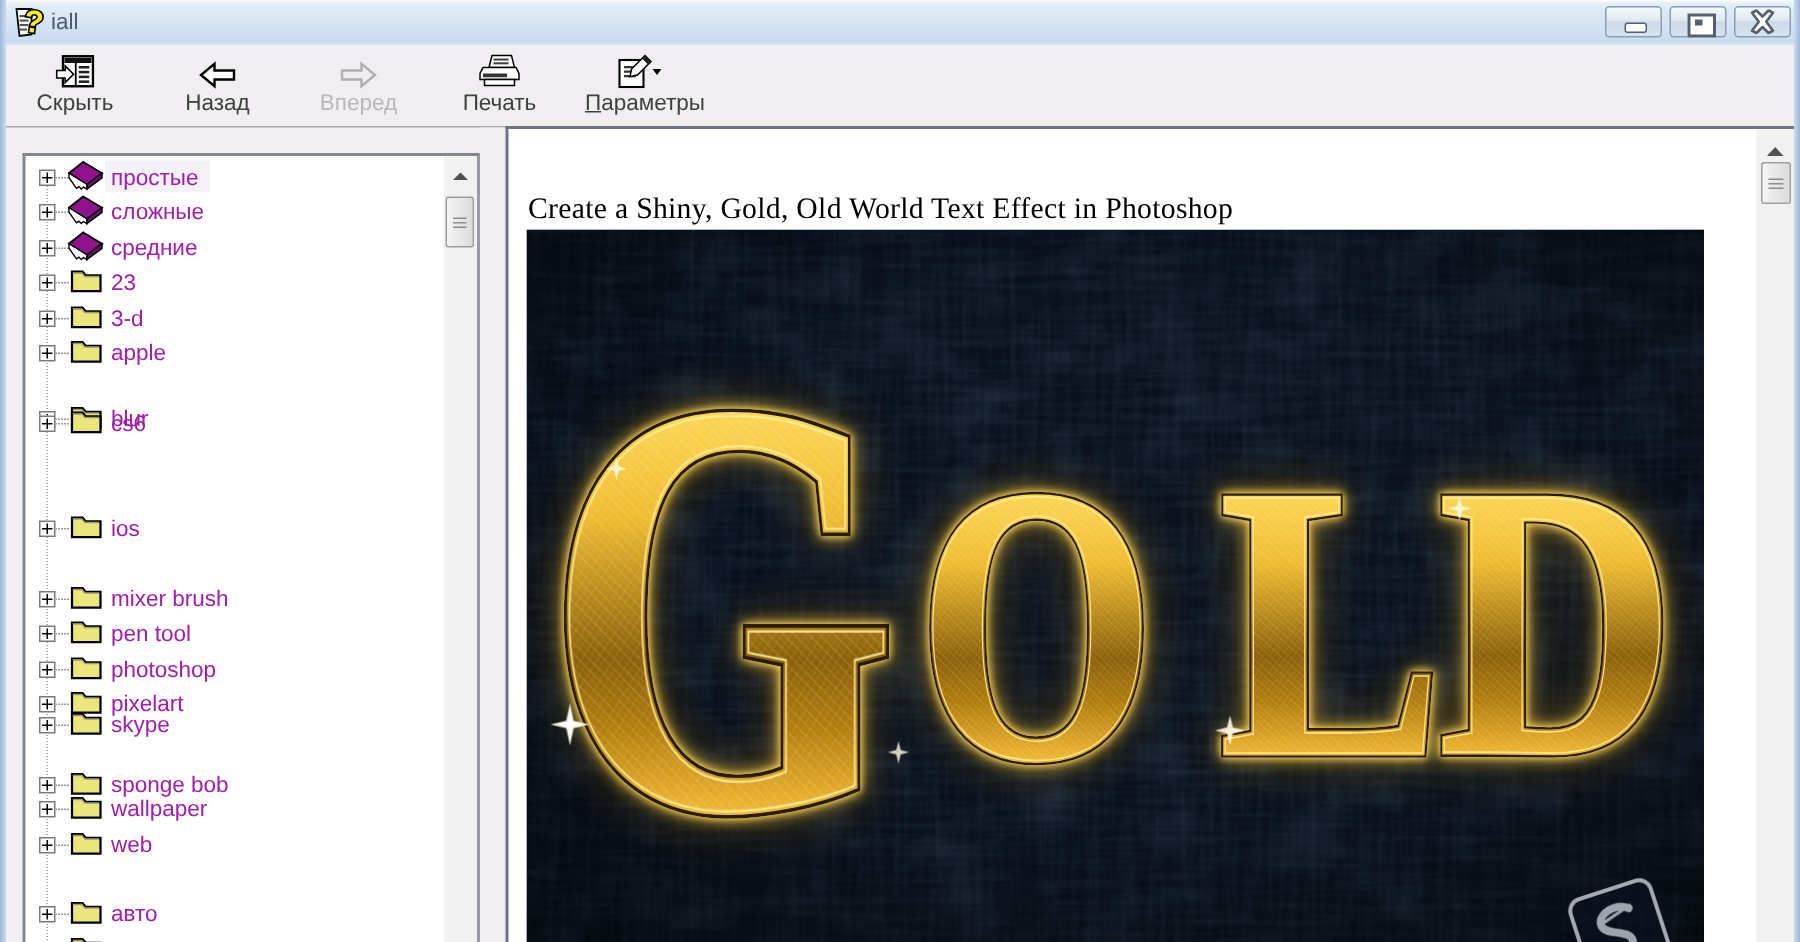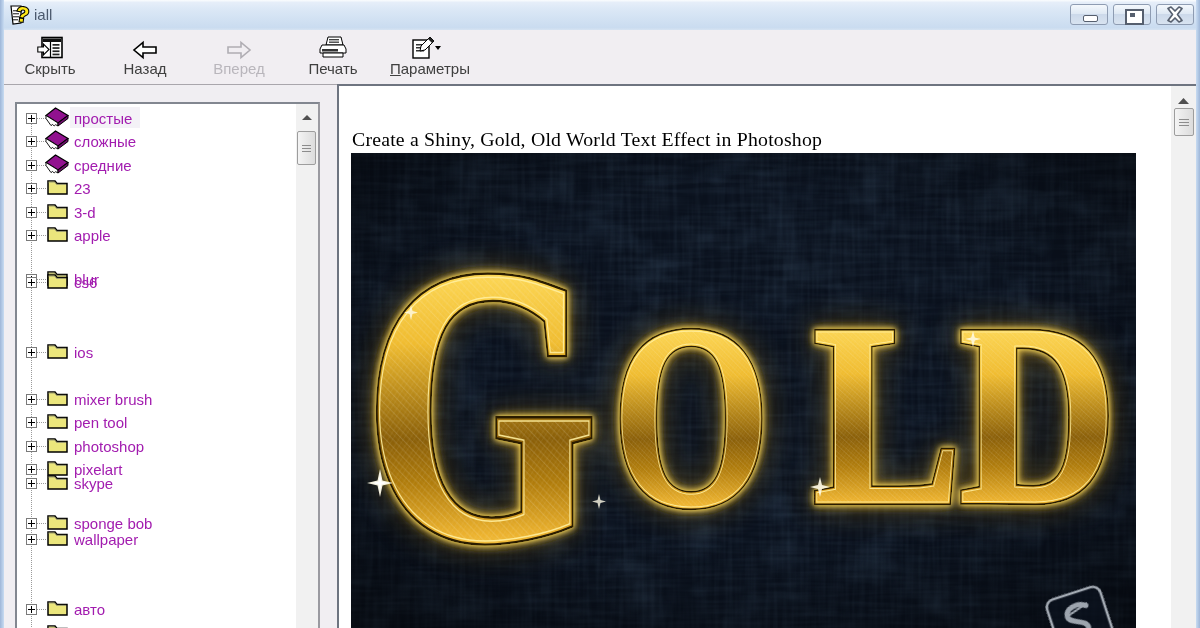--- a/index.html
+++ b/index.html
@@ -365,20 +365,29 @@
       </div>
 <div class="trow" style="top:424.2px;">
         <div class="plus"></div>
         <div class="hdot"></div>
         <svg width="23" height="19" viewBox="0 0 23 19" style="position:absolute;left:29px;top:1px;">
           <path d="M2 3 L9 3 L11 5.5 L21 5.5 L21 16 L2 16 Z" fill="#ebe67c" stroke="#000" stroke-width="1.5"></path>
           <path d="M2.5 4 L8.6 4 L10.6 6.4 L20 6.4" fill="none" stroke="#9a9a70" stroke-width="1"></path>
         </svg>
         <div class="tlabel">wallpaper</div>
       </div>
+<div class="trow" style="top:447.6px;">
+        <div class="plus"></div>
+        <div class="hdot"></div>
+        <svg width="23" height="19" viewBox="0 0 23 19" style="position:absolute;left:29px;top:1px;">
+          <path d="M2 3 L9 3 L11 5.5 L21 5.5 L21 16 L2 16 Z" fill="#ebe67c" stroke="#000" stroke-width="1.5"></path>
+          <path d="M2.5 4 L8.6 4 L10.6 6.4 L20 6.4" fill="none" stroke="#9a9a70" stroke-width="1"></path>
+        </svg>
+        <div class="tlabel">web</div>
+      </div>
 <div class="trow" style="top:494.4px;">
         <div class="plus"></div>
         <div class="hdot"></div>
         <svg width="23" height="19" viewBox="0 0 23 19" style="position:absolute;left:29px;top:1px;">
           <path d="M2 3 L9 3 L11 5.5 L21 5.5 L21 16 L2 16 Z" fill="#ebe67c" stroke="#000" stroke-width="1.5"></path>
           <path d="M2.5 4 L8.6 4 L10.6 6.4 L20 6.4" fill="none" stroke="#9a9a70" stroke-width="1"></path>
         </svg>
         <div class="tlabel">авто</div>
       </div>
 <div class="trow" style="top:517.8px;">

